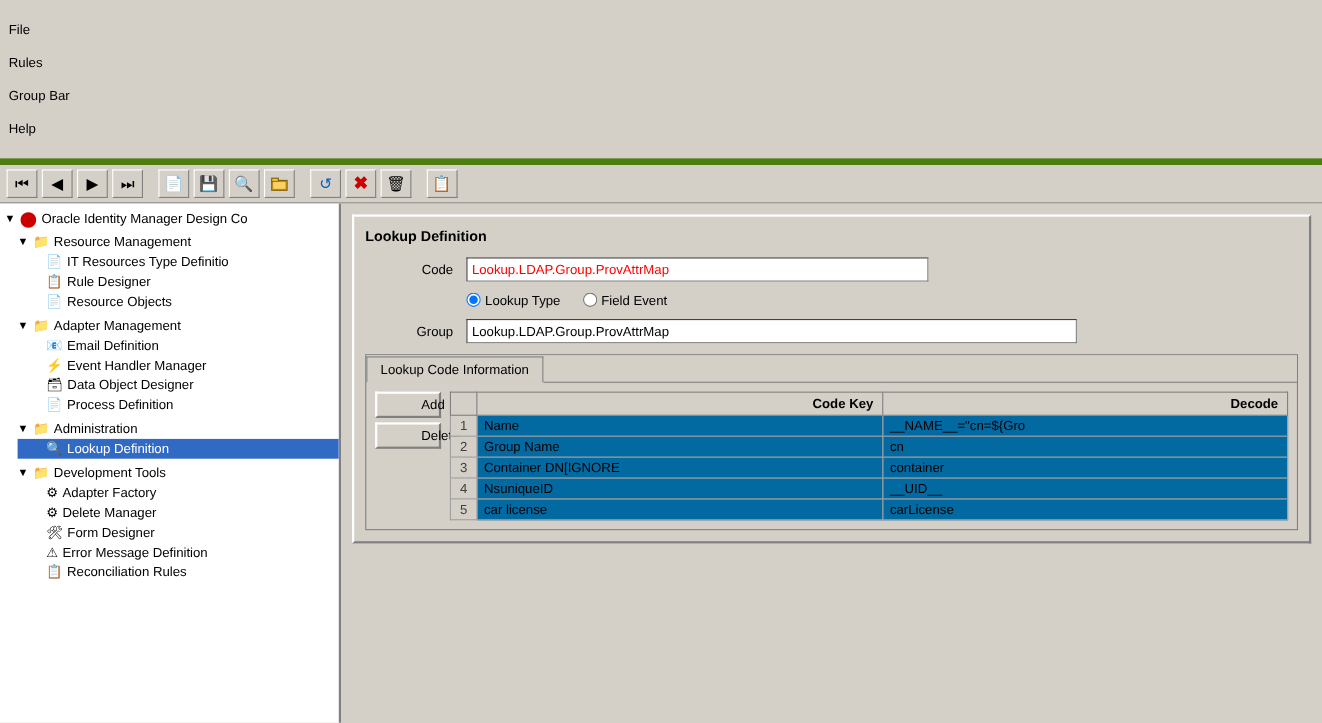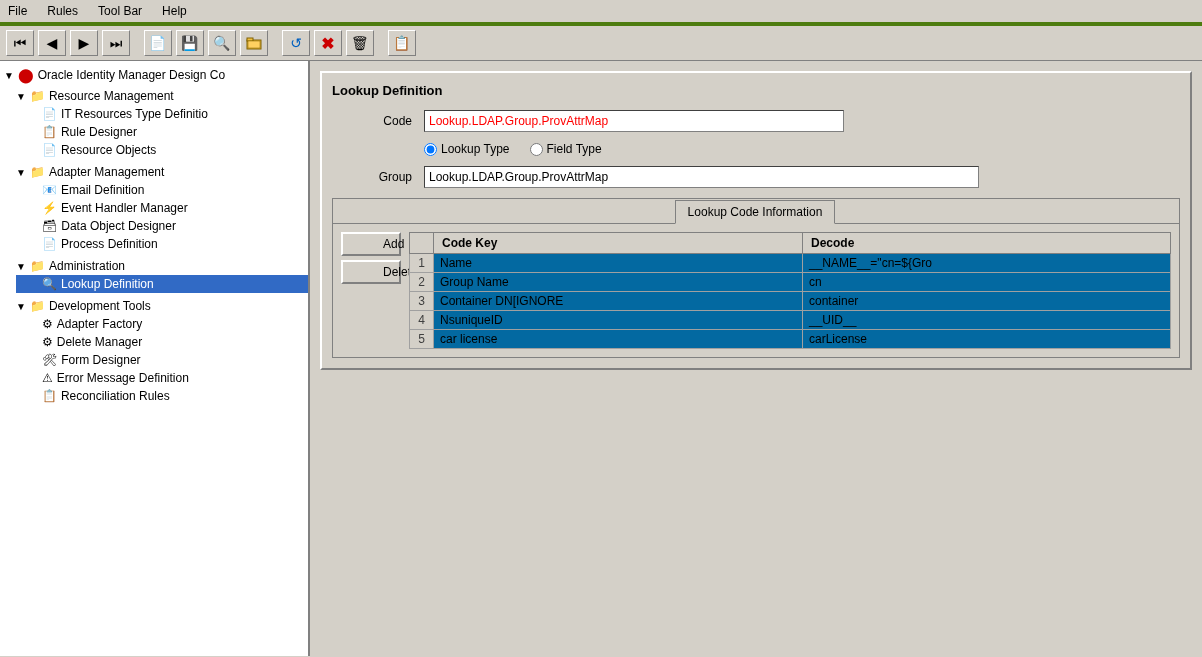--- a/index.html
+++ b/index.html
@@ -1,25 +1,26 @@
 <!DOCTYPE html>
 <html><head>
   <meta charset="utf-8">
   <style>
     * { box-sizing: border-box; margin: 0; padding: 0; }
     body { font-family: Arial, sans-serif; font-size: 12px; background: #d4d0c8; width: 1202px; height: 657px; overflow: hidden; }
 
     
     .menu-bar {
       background: #d4d0c8;
-      border-bottom: 4px solid #4d7c0f;
-      padding: 2px 4px;
+      border-bottom: 6px solid #4d7c0f;
+      padding: 18px 4px;
       display: flex;
       gap: 12px;
       font-size: 12px;
+      flex-direction: column;
     }
     .menu-item {
       cursor: pointer;
       padding: 2px 4px;
     }
 
     
     .toolbar {
       background: #d4d0c8;
       border-bottom: 1px solid #808080;
@@ -134,21 +135,21 @@
 
     .radio-row {
       display: flex;
       align-items: center;
       margin-bottom: 10px;
       margin-left: 92px;
       gap: 20px;
     }
     .radio-option {
       display: flex;
-      align-items: flex-end;
+      align-items: flex-start;
       gap: 4px;
       cursor: pointer;
     }
     .checkbox-input {
       width: 14px;
       height: 14px;
       border: 1px solid #808080;
       border-top-color: #404040;
       border-left-color: #404040;
       background: #d4d0c8;
@@ -157,21 +158,20 @@
     
     .tab-section {
       margin-top: 10px;
       border: 1px solid #808080;
       background: #d4d0c8;
     }
     .tab-header {
       display: flex;
       background: #d4d0c8;
       border-bottom: 1px solid #808080;
-      justify-content: center;
     }
     .tab-item {
       padding: 4px 12px;
       border: 1px solid #808080;
       border-bottom: none;
       background: #d4d0c8;
       cursor: pointer;
       font-size: 12px;
       margin-right: 2px;
       position: relative;
@@ -214,42 +214,42 @@
     .lookup-table {
       border-collapse: collapse;
       flex: 1;
     }
     .lookup-table th {
       background: #d4d0c8;
       border: 1px solid #808080;
       padding: 3px 8px;
       font-size: 12px;
       font-weight: bold;
-      text-align: left;
+      text-align: right;
     }
     .lookup-table td {
       border: 1px solid #a0a0a0;
       padding: 2px 6px;
       font-size: 12px;
       background: #0369a1;
     }
     .lookup-table td.row-num {
       background: #d4d0c8;
       text-align: center;
       width: 24px;
       color: #404040;
     }
   </style>
 </head>
 <body>
 
 <div class="menu-bar">
   <span class="menu-item">File</span>
   <span class="menu-item">Rules</span>
-  <span class="menu-item">Tool Bar</span>
+  <span class="menu-item">Group Bar</span>
   <span class="menu-item">Help</span>
 </div>
 
 <div class="toolbar">
   <button class="toolbar-btn" title="First">⏮</button>
   <button class="toolbar-btn" title="Previous">◀</button>
   <button class="toolbar-btn" title="Next">▶</button>
   <button class="toolbar-btn" title="Last">⏭</button>
   <div class="toolbar-separator"></div>
   <button class="toolbar-btn" title="New">📄</button>
@@ -398,21 +398,21 @@
       </div>
 
 
       <div class="radio-row">
         <label class="radio-option">
           <input type="radio" name="type" checked="" style="">
           <span>Lookup Type</span>
         </label>
         <label class="radio-option">
           <input type="radio" name="type" style="">
-          <span>Field Type</span>
+          <span>Field Event</span>
         </label>
       </div>
 
 
       <div class="form-row">
         <span class="form-label">Group</span>
         <input type="text" class="form-input group-input" value="Lookup.LDAP.Group.ProvAttrMap" style="">
       </div>
 
       <div class="tab-section">

